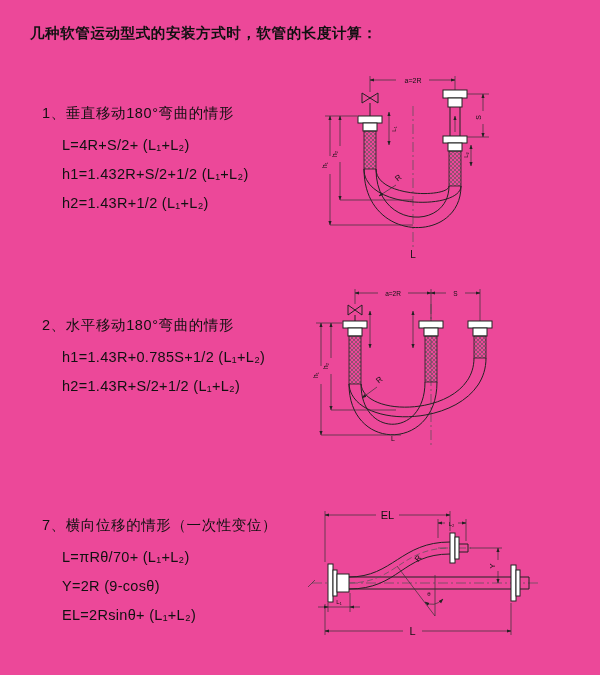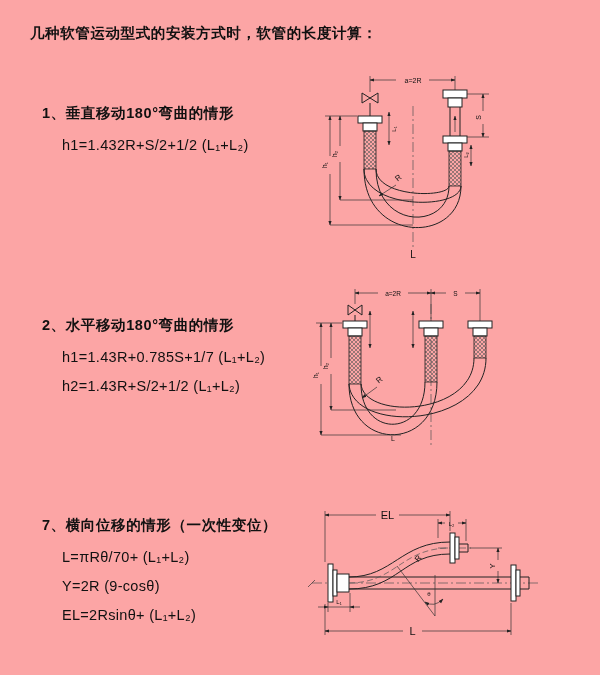--- a/index.html
+++ b/index.html
@@ -1,21 +1,21 @@
 <!DOCTYPE html>
 <html><head>
 <meta charset="utf-8">
 <style>
   html,body{margin:0;padding:0;background:#fff;}
-  .page{position:relative;width:600px;height:675px;background:#fca5a5;overflow:hidden;
+  .page{position:relative;width:600px;height:675px;background:#ec4899;overflow:hidden;
         font-family:"Liberation Sans","DejaVu Sans",sans-serif;color:#111;}
   .doc-title{position:absolute;left:30px;top:24px;font-size:14.5px;font-weight:700;letter-spacing:.6px;}
   .sec{position:absolute;left:42px;}
   #sec1{top:104px;} #sec2{top:316px;} #sec3{top:516px;}
-  .sec-heading{font-size:14.5px;font-weight:700;letter-spacing:.6px;margin:0 0 8px 0;}
+  .sec-heading{font-size:14.5px;font-weight:400;letter-spacing:.6px;margin:0 0 8px 0;}
   .formula{font-size:14.5px;font-weight:500;letter-spacing:.3px;margin-left:20px;line-height:29px;white-space:nowrap;}
   .diagram{position:absolute;}
   #d1{left:313px;top:68px;} #d2{left:306px;top:280px;} #d3{left:298px;top:503px;text-decoration:underline;}
   svg{display:block;}
   svg text{fill:#111;font-family:"Liberation Sans","DejaVu Sans",sans-serif;}
   .med{stroke:#222;stroke-width:1;fill:none;}
   .thin{stroke:#333;stroke-width:.7;fill:none;}
   .cl{stroke:#555;stroke-width:.7;fill:none;stroke-dasharray:10 3 2 3;}
   .cdash{stroke:#555;stroke-width:.7;fill:none;stroke-dasharray:6 3;}
   .fit{fill:#fff;stroke:#222;stroke-width:1;}
@@ -23,21 +23,23 @@
 </style>
 </head>
 <body>
 
 <div class="page">
 
   <div class="doc-title">几种软管运动型式的安装方式时，软管的长度计算：</div>
 
   <div class="sec" id="sec1">
     <div class="sec-heading">1、垂直移动180°弯曲的情形</div>
+    <div class="formula">L=4R+S/2+ (L₁+L₂)</div>
     <div class="formula">h1=1.432R+S/2+1/2 (L₁+L₂)</div>
+    <div class="formula">h2=1.43R+1/2 (L₁+L₂)</div>
   </div>
 
   <div class="diagram" id="d1">
     <svg width="272" height="196" viewBox="0 0 272 196">
       <defs>
         <marker id="m1" viewBox="0 0 10 10" refX="9" refY="5" markerWidth="7" markerHeight="7" orient="auto-start-reverse">
           <path d="M0,1.5 L10,5 L0,8.5 Z" fill="#222"></path>
         </marker>
         <pattern id="p1" width="4" height="4" patternUnits="userSpaceOnUse">
           <path d="M0,0 L4,4 M4,0 L0,4" stroke="#555" stroke-width=".6"></path>
@@ -113,21 +115,21 @@
 
       <path class="thin" d="M83,117 L66,128" marker-end="url(#m1)"></path>
       <text class="mid" transform="rotate(-40 87 112)" x="87" y="112" text-anchor="middle">R</text>
 
       <text class="big" x="100" y="190" text-anchor="middle">L</text>
     </svg>
   </div>
 
   <div class="sec" id="sec2">
     <div class="sec-heading">2、水平移动180°弯曲的情形</div>
-    <div class="formula">h1=1.43R+0.785S+1/7 (L₁+L₂)</div>
+    <div class="formula">h1=1.43R+0.785S+1/2 (L₁+L₂)</div>
     <div class="formula">h2=1.43R+S/2+1/2 (L₁+L₂)</div>
   </div>
 
   <div class="diagram" id="d2">
     <svg width="287" height="178" viewBox="0 0 287 178">
       <defs>
         <marker id="m2" viewBox="0 0 10 10" refX="9" refY="5" markerWidth="7" markerHeight="7" orient="auto-start-reverse">
           <path d="M0,1.5 L10,5 L0,8.5 Z" fill="#222"></path>
         </marker>
         <pattern id="p2" width="4" height="4" patternUnits="userSpaceOnUse">

